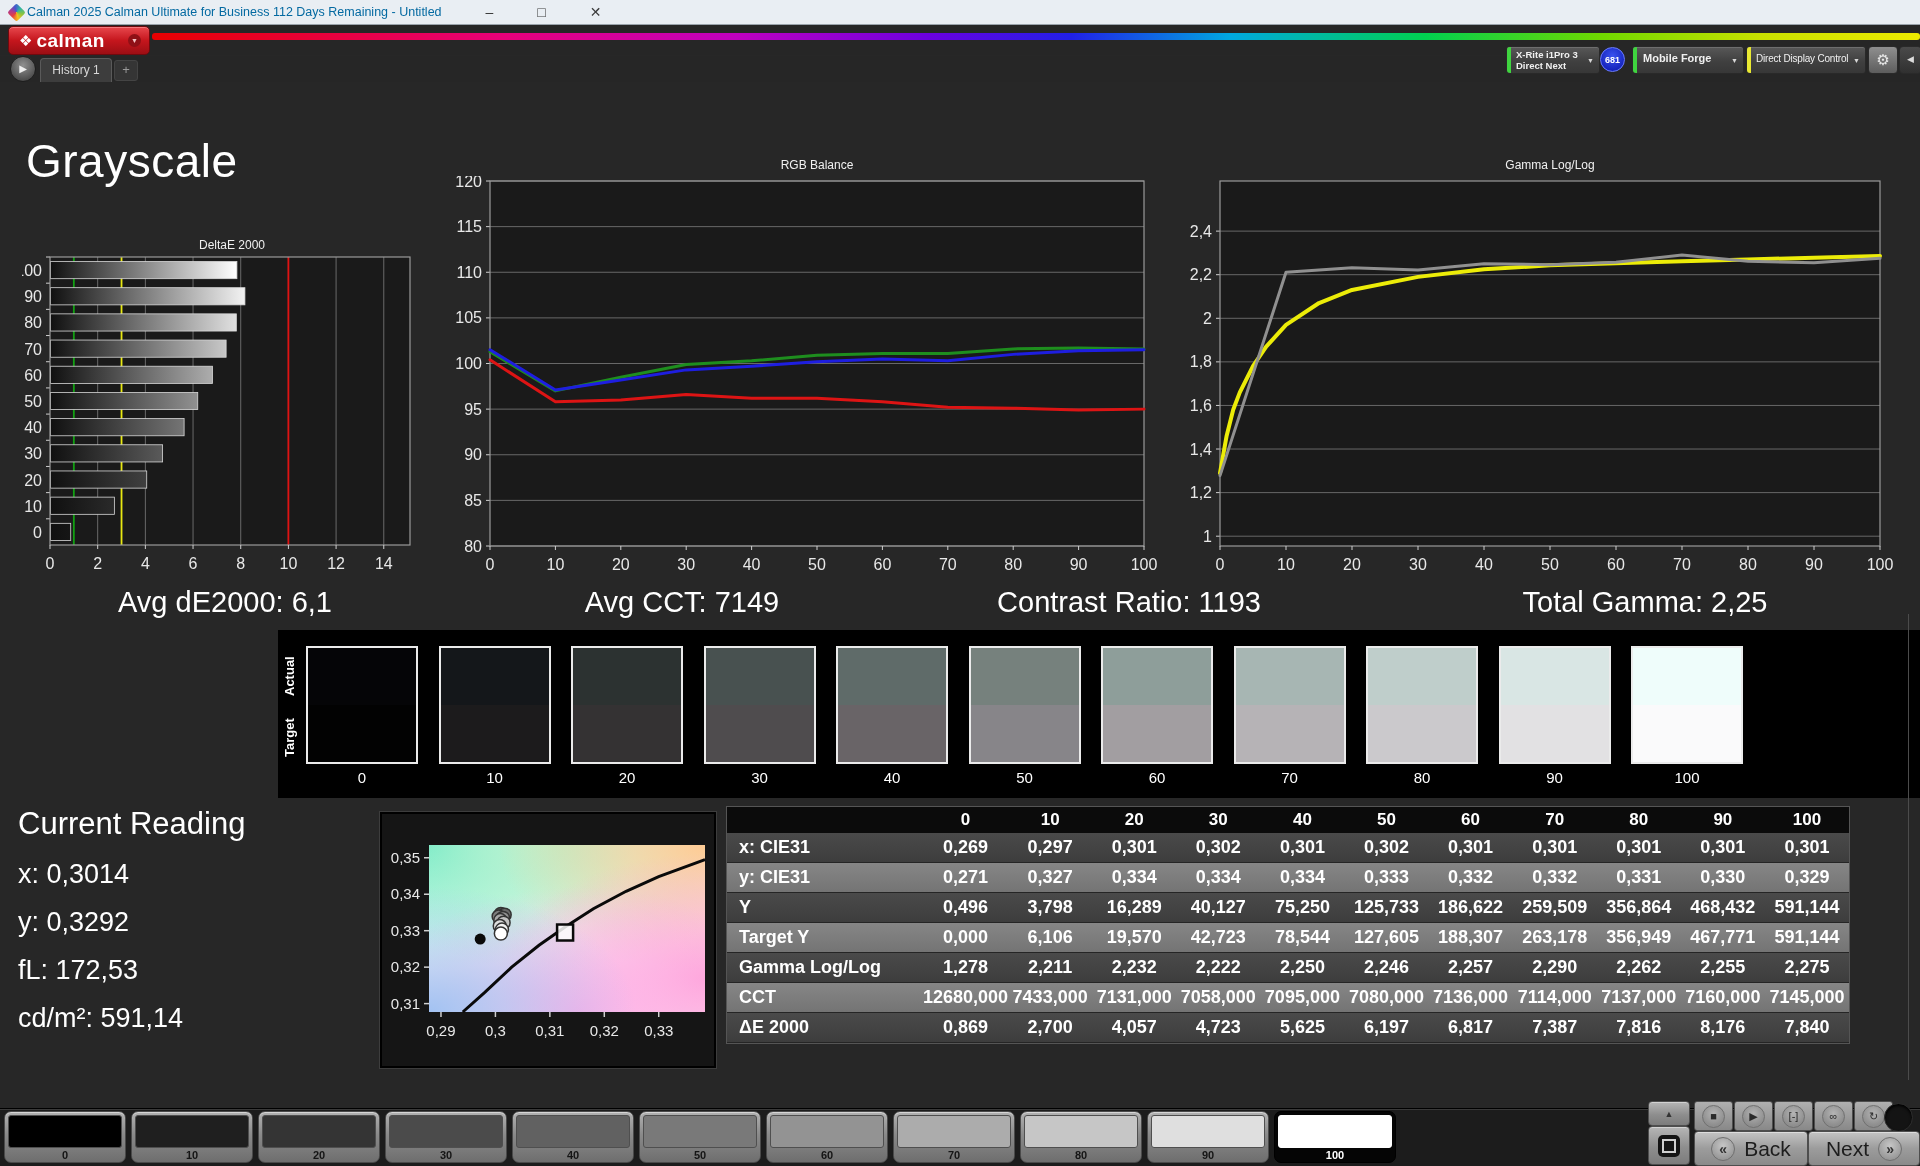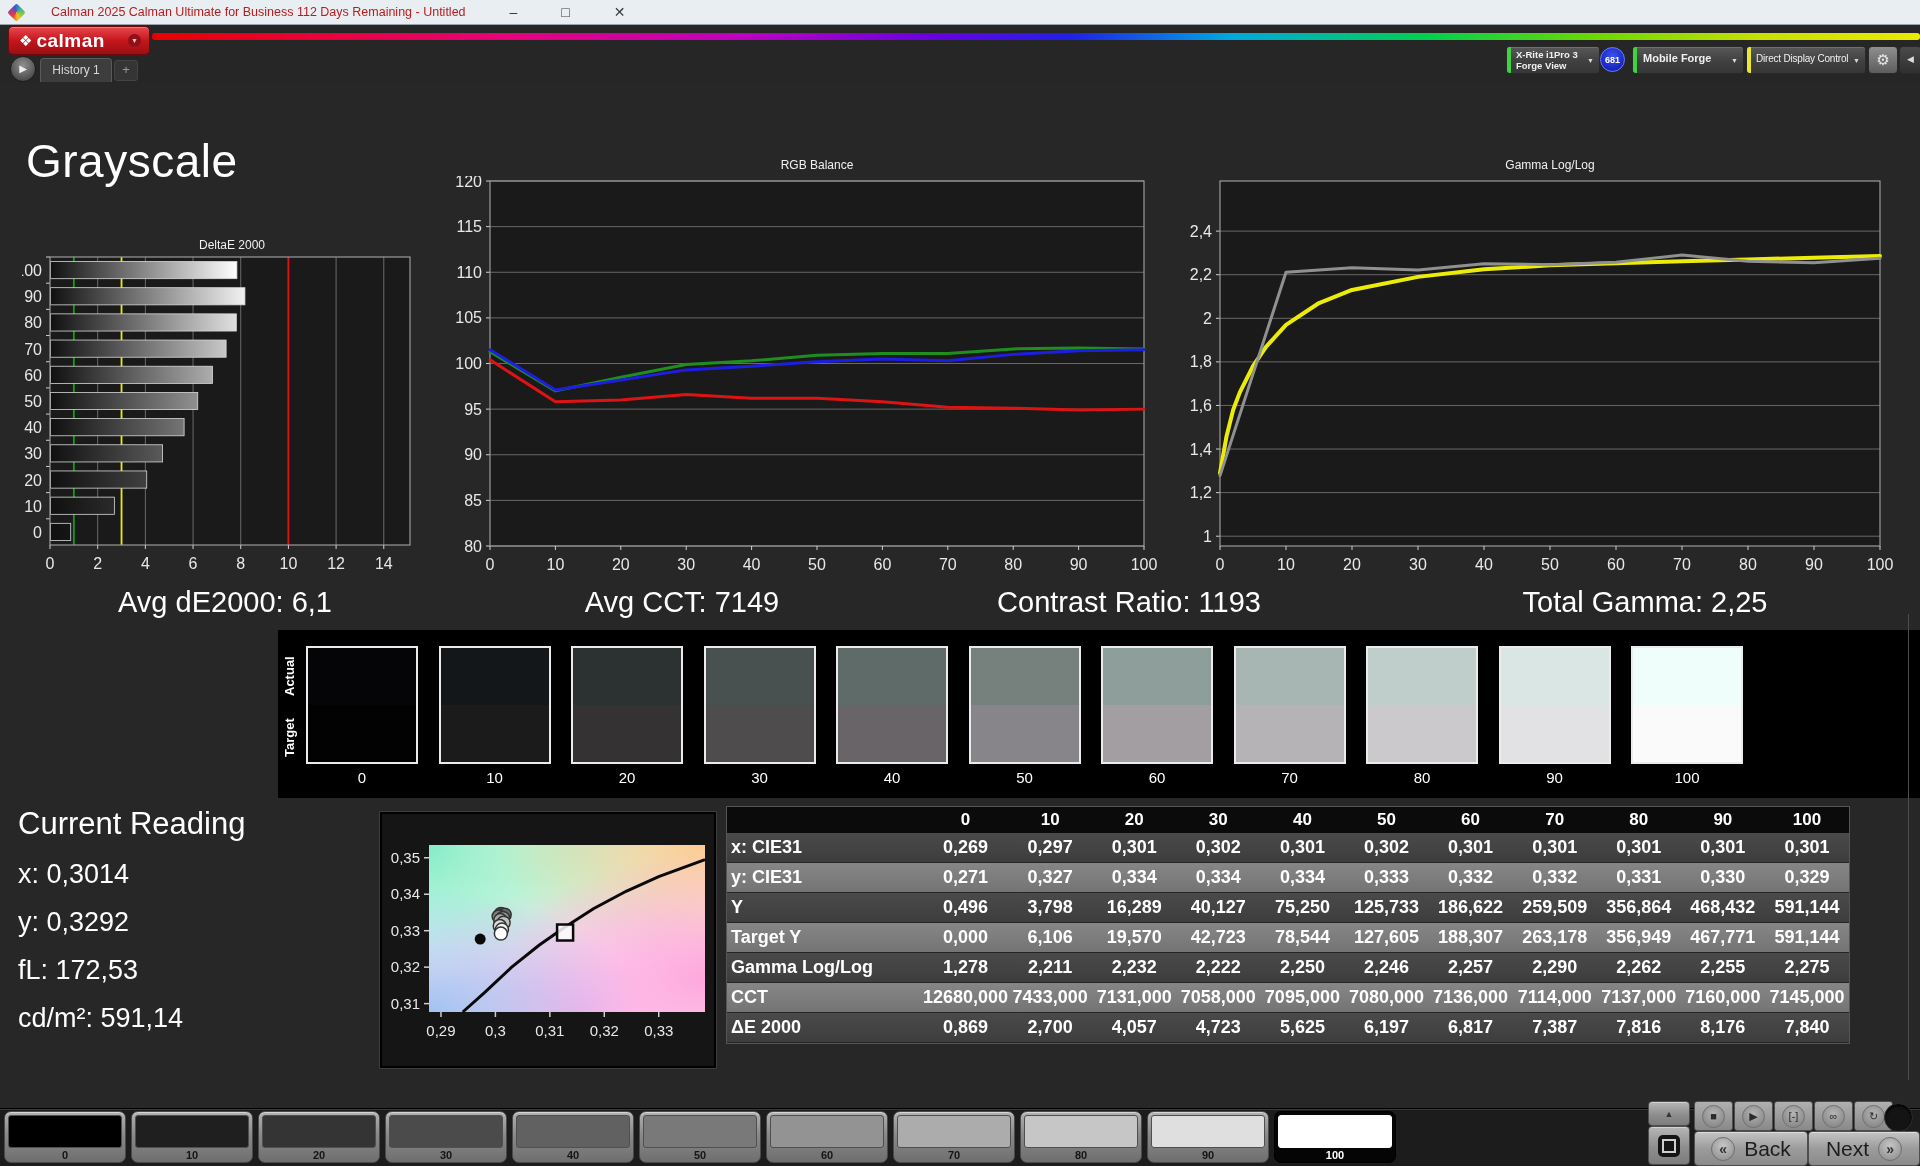--- a/index.html
+++ b/index.html
@@ -3,21 +3,21 @@
 <meta charset="utf-8">
 <style>
   html,body{margin:0;padding:0;background:#111;}
   .screen{position:relative;width:1920px;height:1166px;background:#272727;overflow:hidden;
           font-family:"Liberation Sans",sans-serif;-webkit-font-smoothing:antialiased;}
   
   .titlebar{position:absolute;left:0;top:0;width:1920px;height:24px;background:#e9eef3;
             display:flex;align-items:center;border-bottom:1px solid #9aa3ab;}
   .appicon{width:13px;height:13px;margin-left:10px;transform:rotate(45deg);border-radius:2px;
            background:conic-gradient(#2fb6a3,#8bc53f,#f5c11e,#e8413c,#b03a8c,#4455d0,#2fb6a3);}
-  .wtitle{margin-left:28px;font-size:12.5px;color:#b91c1c;}
+  .wtitle{margin-left:4px;font-size:12.5px;color:#0369a1;}
   .wctl{font-size:14px;color:#3c3c3c;margin-left:44px;cursor:default;}
   .wctl:first-of-type{margin-left:auto;}
   .wctl.close{margin-right:18px;}
   
   .brandrow{position:absolute;left:0;top:25px;width:1920px;height:30px;background:#262626;}
   .calmanbtn{position:absolute;left:8px;top:1px;width:140px;height:27px;border-radius:5px;
              background:linear-gradient(#e8474d,#c5161d 50%,#9c0e14);border:1px solid #6e0a0e;
              box-shadow:inset 0 1px 0 #f27a7e;display:flex;align-items:center;cursor:pointer;}
   .calmanbtn .mark{color:#fff;font-size:15px;margin-left:10px;}
   .calmanbtn .ctext{color:#fff;font-size:19px;font-weight:700;letter-spacing:.5px;margin-left:4px;}
@@ -81,21 +81,21 @@
   
   .ciepanel{position:absolute;left:380px;top:812px;width:332px;height:252px;background:#151515;
             border:2px solid #000;outline:1px solid #3d3d3d;}
   
   .dtable{position:absolute;left:726px;top:806px;width:1122px;border:1px solid #555;
           display:grid;grid-template-columns:196px repeat(11,1fr);}
   .dtable .hcell{background:#0b0b0b;color:#fff;font-size:17px;font-weight:700;height:26px;
                  line-height:26px;text-align:center;}
   .dtable .cell{height:29px;line-height:29px;color:#fff;font-size:18px;font-weight:600;
                 text-align:center;white-space:nowrap;border-bottom:1px solid #252525;}
-  .dtable .lcell{text-align:left;padding-left:4px;font-weight:700;}
+  .dtable .lcell{text-align:left;padding-left:12px;font-weight:700;}
   .dtable .dark{background:linear-gradient(#4a4a4a,#3d3d3d);}
   .dtable .light{background:linear-gradient(#868686,#747474);}
   .vdivider{position:absolute;left:1908px;top:614px;width:1px;height:466px;background:#4c4c4c;}
   
   .bottombar{position:absolute;left:0;top:1108px;width:1920px;height:58px;background:#1c1c1c;
              border-top:1px solid #000;box-shadow:inset 0 1px 0 #3a3a3a;}
   .patches{position:absolute;left:4px;top:2px;display:flex;gap:5px;}
   .patchbtn{box-sizing:border-box;width:122px;height:52px;border-radius:7px;border:1px solid #4a4a4a;
             background:linear-gradient(#b2b2b2,#8a8a8a 45%,#6e6e6e);box-shadow:inset 0 1px 0 #d6d6d6;
             padding:3px 3px 0 3px;cursor:pointer;}
@@ -156,21 +156,21 @@
     <div class="navcircle">
       <span>▶</span>
     </div>
     <div class="tab">History 1</div>
     <div class="addtab">+</div>
   </div>
 
   <div class="ddl xrite">
     <span class="accentbar" style="background:#3fd43f;"></span>
     <span class="l1">X-Rite i1Pro 3</span>
-    <span class="l2">Forge View</span>
+    <span class="l2">Direct Next</span>
     <span class="ddarrow">▼</span>
   </div>
   <div class="badge">681</div>
   <div class="ddl mf">
     <span class="accentbar" style="background:#3fd43f;"></span>
     <span class="lbl">Mobile Forge</span>
     <span class="ddarrow">▼</span>
   </div>
   <div class="ddl ddc">
     <span class="accentbar" style="background:#e8e832;"></span>

